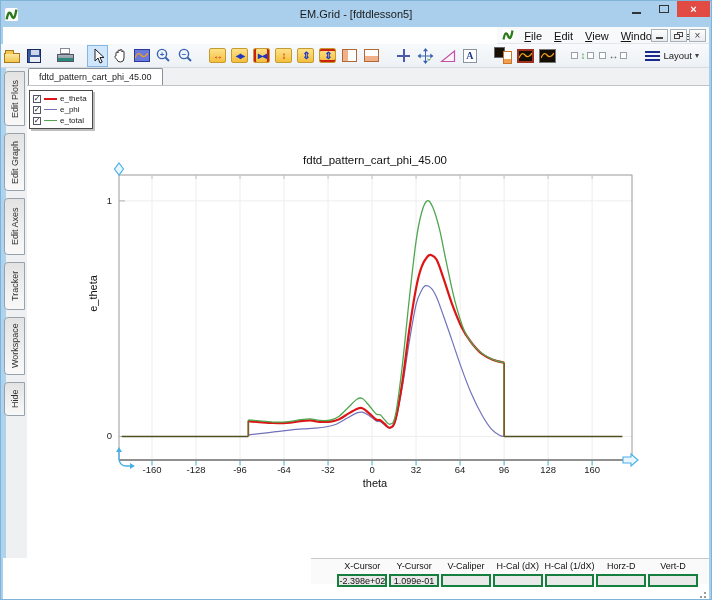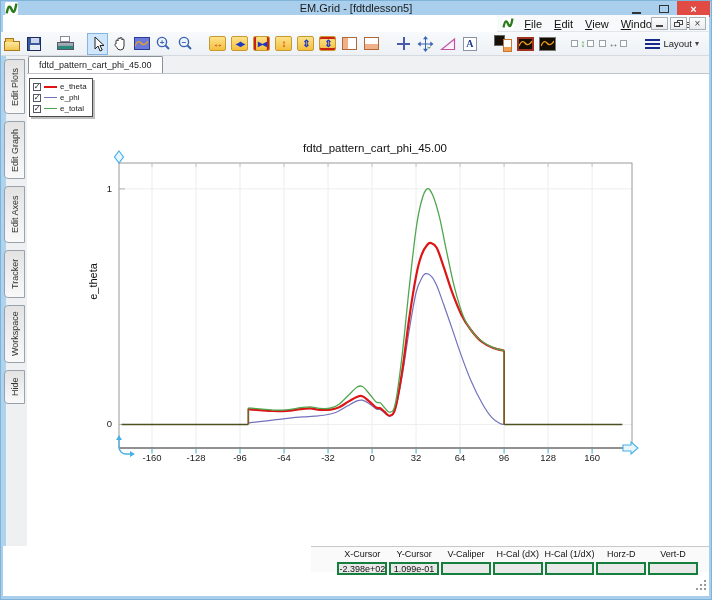--- a/index.html
+++ b/index.html
@@ -3,21 +3,21 @@
 <meta charset="utf-8">
 <style>
   * { margin:0; padding:0; box-sizing:border-box; }
   html,body { background:#d6d6d6; }
   body { font-family:"Liberation Sans", sans-serif; -webkit-font-smoothing:antialiased; }
 
   .window { position:relative; width:712px; height:600px; background:#a9cfec;
             border:1px solid #7fb3d8; overflow:hidden; }
 
   
-  .titlebar { height:14px; display:flex; align-items:center; position:relative; padding-left:4px; }
+  .titlebar { height:26px; display:flex; align-items:center; position:relative; padding-left:4px; }
   .titlebar .logo { width:13px; height:13px; display:inline-flex; }
   .win-title { position:absolute; left:0; right:0; text-align:center; font-size:11px; color:#1b1b1b; }
   .capbtns { position:absolute; right:1px; top:0; display:flex; height:16px; }
   .cap { width:27px; height:16px; display:flex; align-items:center; justify-content:center; }
   .cap-min i { width:9px; height:2px; background:#333; margin-top:7px; }
   .cap-max i { width:10px; height:8px; border:1.4px solid #333; background:transparent; }
   .cap-close { width:33px; background:#e14b43; color:#fff; font-size:11px; font-weight:bold; }
 
   
   .inner { margin:0 2px; height:581px; background:#fff; display:flex; flex-direction:column;align-items:flex-end; }
@@ -402,20 +402,21 @@
               <path d="M221.3 349.0C223.6 348.8 230.5 347.9 235.0 347.4C239.6 346.8 244.2 346.3 248.8 345.7C253.4 345.2 258.0 344.6 262.5 344.1C267.1 343.6 272.2 343.2 276.3 342.9C280.4 342.6 283.6 342.5 287.3 342.2C291.0 341.9 294.6 341.7 298.3 341.0C302.0 340.4 305.6 339.7 309.3 338.2C313.0 336.7 316.9 334.0 320.3 332.1C323.7 330.2 327.4 327.9 329.9 326.9C332.5 325.9 333.4 325.7 335.4 326.2C337.5 326.7 340.0 328.3 342.3 329.7C344.6 331.2 347.4 333.9 349.2 334.9C351.0 335.9 351.9 335.0 353.3 335.6C354.7 336.2 355.8 337.6 357.4 338.7C359.0 339.7 361.1 342.6 362.9 342.0C364.8 341.4 366.4 342.0 368.4 335.1C370.5 328.3 373.0 314.1 375.3 301.0C377.6 287.8 379.9 270.0 382.2 256.2C384.5 242.5 387.0 227.2 389.1 218.5C391.1 209.9 393.0 207.6 394.6 204.4C396.2 201.3 397.1 200.1 398.7 199.7C400.3 199.3 402.4 200.1 404.2 202.1C406.0 204.0 407.6 206.8 409.7 211.5C411.8 216.2 414.1 223.3 416.6 230.3C419.1 237.4 421.9 245.2 424.8 253.9C427.8 262.5 431.2 273.3 434.5 282.1C437.7 291.0 440.6 299.0 444.1 306.9C447.5 314.7 451.7 323.2 455.1 329.2C458.5 335.3 461.7 340.0 464.7 343.4C467.7 346.8 470.9 348.3 473.0 349.5C475.0 350.7 476.4 350.3 477.1 350.4" fill="none" stroke="#7272bc" stroke-width="1.2" stroke-linejoin="round"></path>
               <path d="M221.3 335.1C223.1 335.3 228.2 335.8 232.3 336.1C236.4 336.4 241.5 336.9 246.0 337.0C250.6 337.1 255.2 337.1 259.8 336.8C264.4 336.5 269.6 335.5 273.5 335.1C277.4 334.7 280.0 334.3 283.2 334.4C286.4 334.5 289.4 335.6 292.8 335.8C296.2 336.0 300.6 336.0 303.8 335.6C307.0 335.2 309.1 334.6 312.1 333.3C315.0 331.9 318.7 329.1 321.7 327.4C324.7 325.6 327.6 323.8 329.9 322.9C332.2 322.0 333.4 321.4 335.4 322.2C337.5 322.9 340.0 325.5 342.3 327.4C344.6 329.2 347.4 332.3 349.2 333.5C351.0 334.6 351.9 333.5 353.3 334.2C354.7 334.9 355.8 336.5 357.4 337.7C359.0 339.0 361.1 342.4 362.9 341.7C364.8 341.1 366.4 341.5 368.4 334.0C370.5 326.4 373.0 311.2 375.3 296.3C377.6 281.4 379.9 260.2 382.2 244.5C384.5 228.8 387.0 212.7 389.1 202.1C391.1 191.5 392.7 186.0 394.6 180.9C396.4 175.7 398.5 172.9 400.1 171.0C401.7 169.0 402.6 168.6 404.2 169.1C405.8 169.6 407.6 169.9 409.7 173.8C411.8 177.7 414.1 185.4 416.6 192.6C419.1 199.9 421.9 209.3 424.8 217.4C427.8 225.4 431.2 234.4 434.5 240.9C437.7 247.4 440.6 251.7 444.1 256.2C447.5 260.7 451.4 265.1 455.1 268.0C458.8 271.0 462.4 272.4 466.1 273.9C469.8 275.3 475.3 276.3 477.1 276.7" fill="none" stroke="#dd1515" stroke-width="2.2" stroke-linejoin="round"></path>
               <path d="M221.3 334.0C223.1 334.1 228.2 334.5 232.3 334.9C236.4 335.3 241.5 335.9 246.0 336.1C250.6 336.2 255.2 336.2 259.8 335.8C264.4 335.5 269.6 334.2 273.5 333.7C277.4 333.2 280.0 332.7 283.2 332.8C286.4 332.9 289.4 334.2 292.8 334.4C296.2 334.6 300.6 334.7 303.8 334.0C307.0 333.3 309.1 332.3 312.1 330.2C315.0 328.0 318.7 323.8 321.7 321.0C324.7 318.2 327.6 314.6 329.9 313.2C332.2 311.8 333.4 311.4 335.4 312.5C337.5 313.6 340.0 317.2 342.3 319.8C344.6 322.4 347.4 326.6 349.2 328.1C351.0 329.6 351.9 327.9 353.3 328.8C354.7 329.7 355.8 331.9 357.4 333.5C359.0 335.1 361.1 338.9 362.9 338.2C364.8 337.5 366.4 339.0 368.4 329.2C370.5 319.5 373.0 299.0 375.3 279.8C377.6 260.5 379.9 234.6 382.2 213.8C384.5 193.0 387.0 169.5 389.1 155.0C391.1 140.4 392.7 133.4 394.6 126.7C396.4 120.0 398.2 115.9 400.1 114.9C401.9 113.9 403.5 116.1 405.6 120.8C407.6 125.5 410.2 133.9 412.5 143.2C414.7 152.4 416.8 164.4 419.3 176.1C421.9 187.9 424.6 202.5 427.6 213.8C430.6 225.2 434.0 236.8 437.2 244.5C440.4 252.1 443.4 255.6 446.8 259.8C450.3 263.9 454.2 266.7 457.8 269.2C461.5 271.7 465.6 273.4 468.8 274.6C472.1 275.8 475.7 276.2 477.1 276.5" fill="none" stroke="#4fa64f" stroke-width="1.3" stroke-linejoin="round"></path>
               <path d="M221.28150134048258 350.44628099173553 V334.4297520661157 M477.0938337801609 350.44628099173553 V276.4876033057851" stroke="#7d5a1f" stroke-width="1.8" fill="none"></path>
               <path d="M92 77 L96.5 83 L92 89 L87.5 83 Z" fill="#eaf6fd" stroke="#49b0e6" stroke-width="1.2"></path>
               <path d="M92 364 v9 a7 7 0 0 0 7 7 h5" fill="none" stroke="#49b0e6" stroke-width="1.3"></path>
               <path d="M89 366 L92 361 L95 366 Z M103 377 L108 380 L103 383 Z" fill="#49b0e6" stroke="none"></path>
               <path d="M596 371 h8 v-3 l7 6 l-7 6 v-3 h-8 Z" fill="#eaf6fd" stroke="#49b0e6" stroke-width="1.1"></path>
             </svg>
           <div class="plot-title">fdtd_pattern_cart_phi_45.00</div>
+          <div class="xlabel">theta</div>
           <div class="ylabel">e_theta</div>
           <div class="legend" id="legend">
               <div class="lrow">
                 <span class="lcheck">✓</span>
                 <span class="lline" style="height:2px;background:#dd1515"></span>
                 <span class="llabel">e_theta</span>
               </div>
               <div class="lrow">
                 <span class="lcheck">✓</span>
                 <span class="lline" style="height:1.2px;background:#7272bc"></span>

